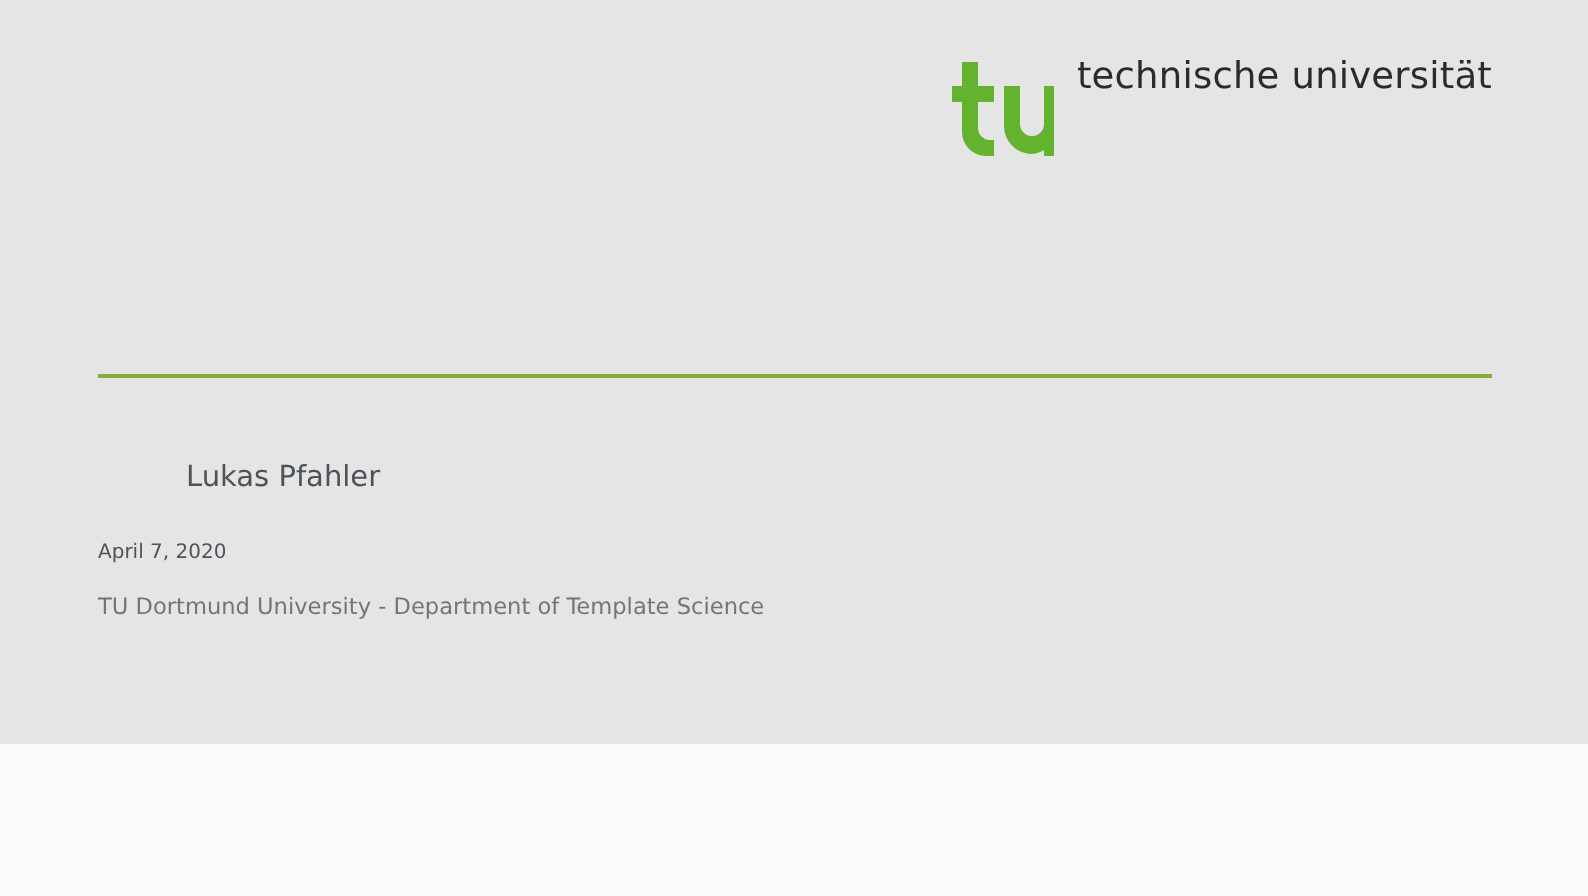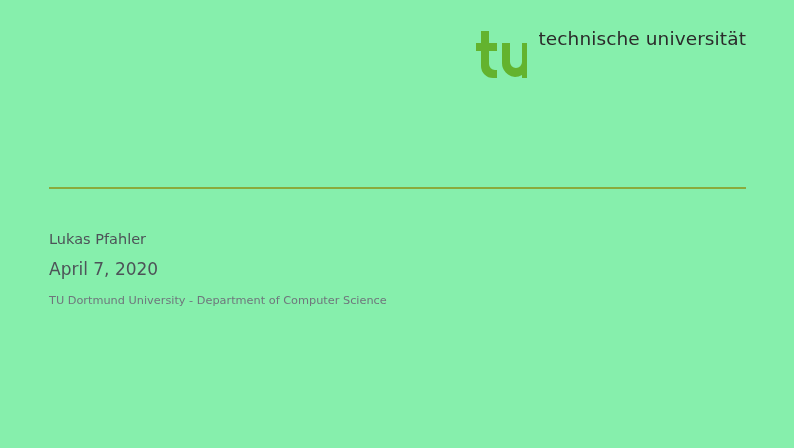--- a/index.html
+++ b/index.html
@@ -11,22 +11,22 @@
 
   body {
     background: #fbfbfb;
     font-family: "DejaVu Sans", sans-serif;
     overflow: hidden;
   }
 
   .slide {
     position: relative;
     width: 794px;
-    height: 448px;
-    background: #86efac;
+    height: 372px;
+    background: #e5e5e5;
   }
 
   
   .logo-block {
     position: absolute;
     top: 27px;
     right: 48px;
     display: flex;
     align-items: flex-start;
     gap: 11px;
@@ -88,28 +88,29 @@
     left: 49px;
     top: 231px;
   }
 
   .author {
     font-family: "DejaVu Sans", sans-serif;
     font-size: 14.5px;
     font-weight: 400;
     color: #4d5358;
     white-space: nowrap;
+    margin-left: 44px;
   }
 
   .date {
     font-family: "DejaVu Sans", sans-serif;
-    font-size: 17px;
+    font-size: 10px;
     font-weight: 400;
     color: #4d5358;
-    margin-top: 12px;
+    margin-top: 24px;
     white-space: nowrap;
   }
 
   .institute {
     font-family: "DejaVu Sans", sans-serif;
     font-size: 11.3px;
     font-weight: 400;
     color: #6f767c;
     margin-top: 15px;
     white-space: nowrap;
@@ -135,16 +136,16 @@
     </div>
 
   </div>
 
 
   <div class="rule"></div>
 
   <div class="meta">
     <div class="author">Lukas Pfahler</div>
     <div class="date">April 7, 2020</div>
-    <div class="institute">TU Dortmund University - Department of Computer Science</div>
+    <div class="institute">TU Dortmund University - Department of Template Science</div>
   </div>
 
 </div>
 
 </body></html>

